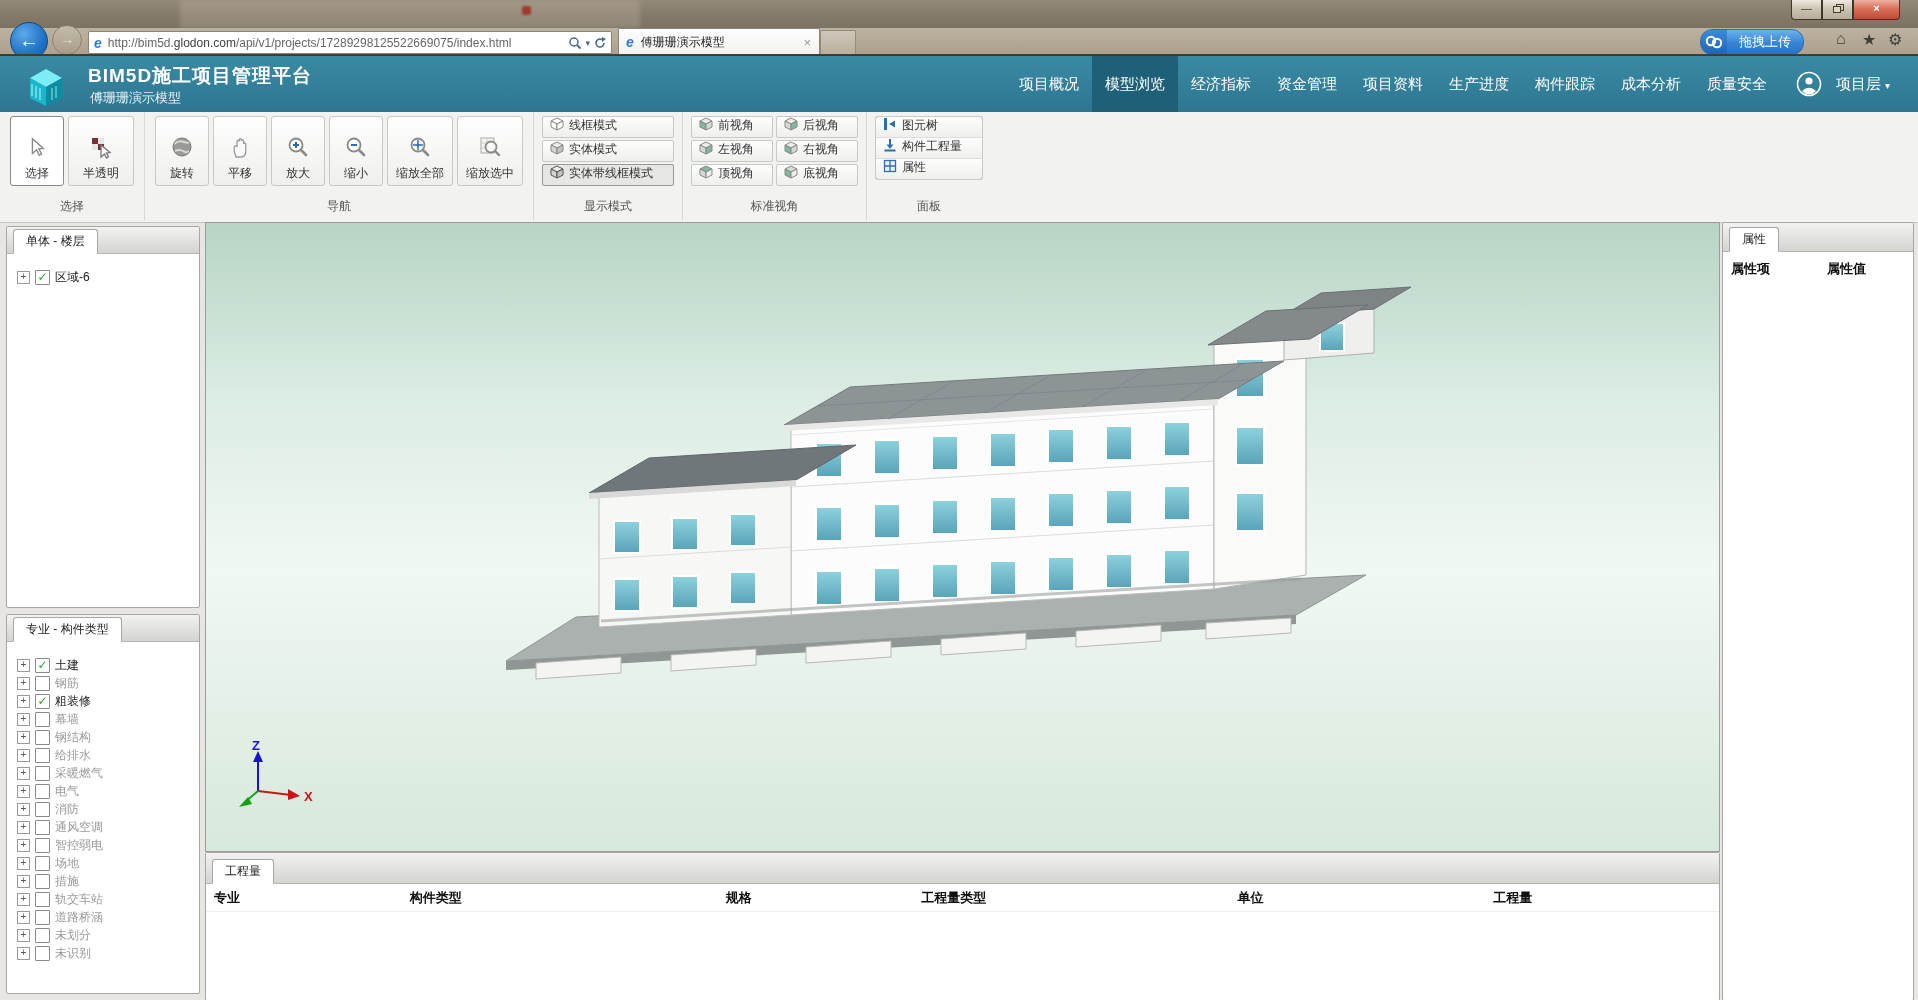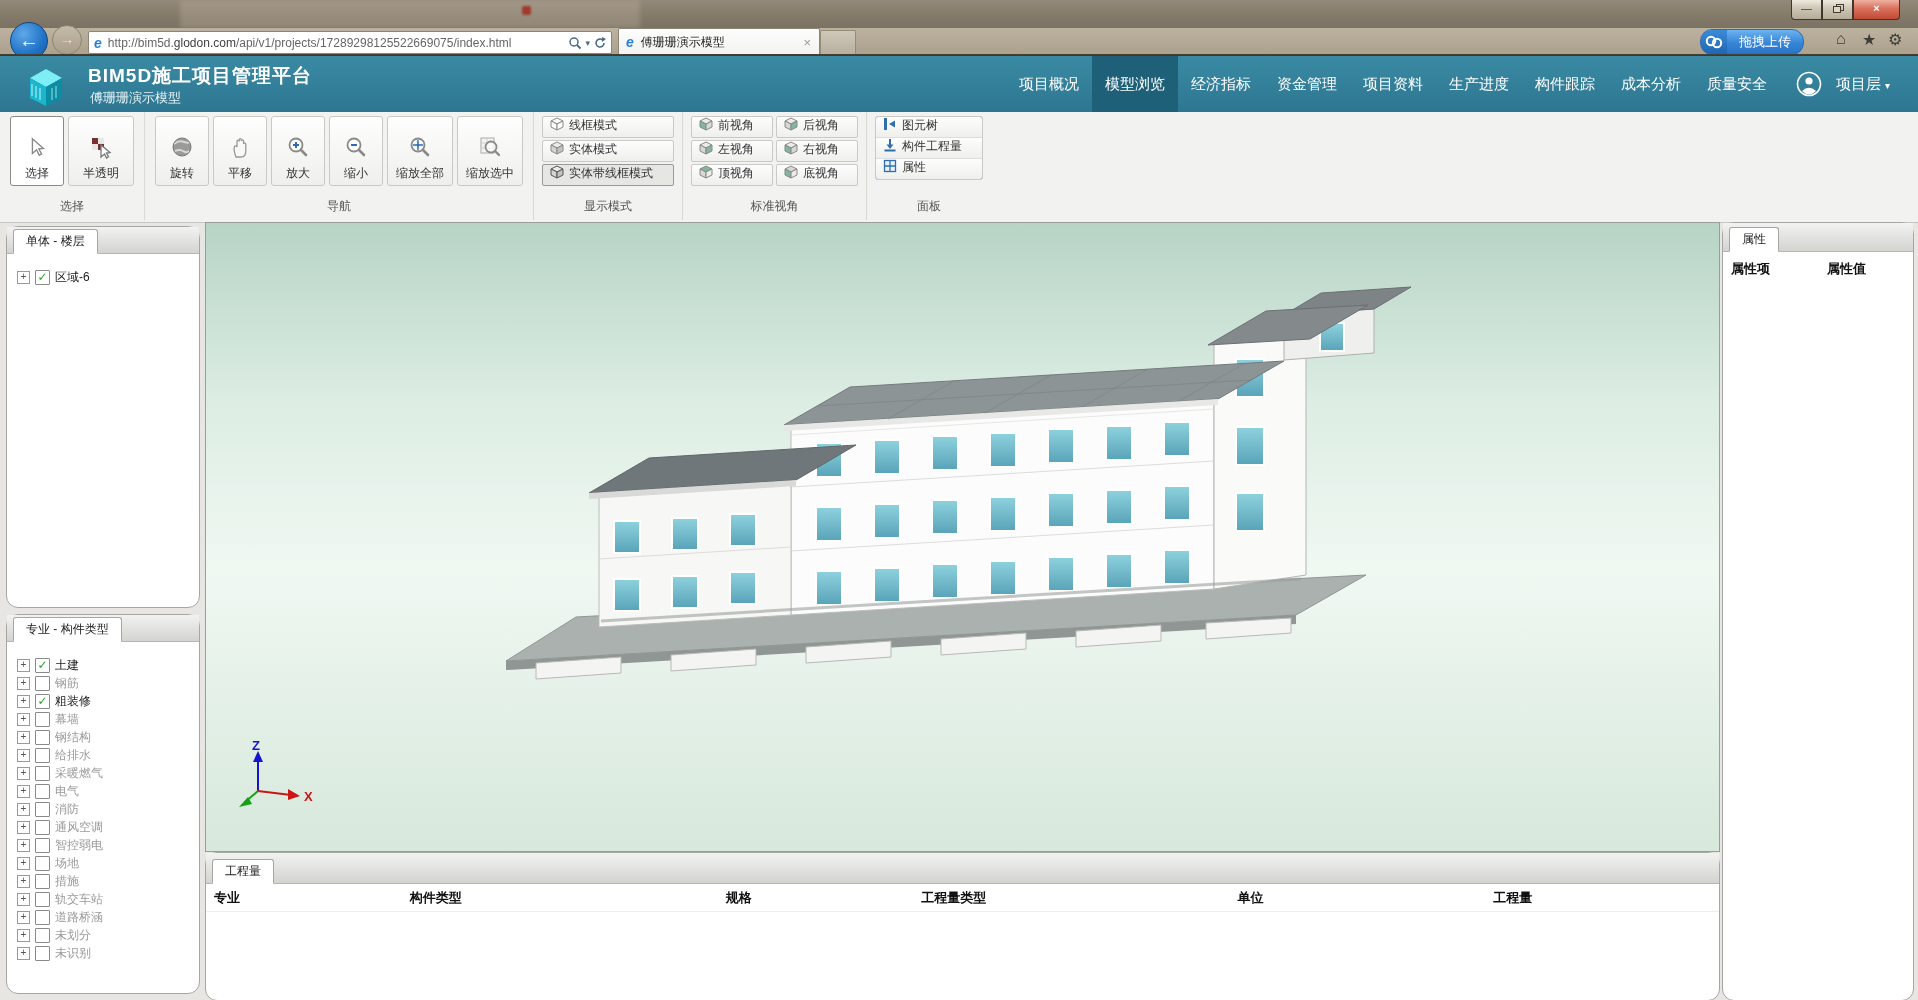--- a/index.html
+++ b/index.html
@@ -75,21 +75,21 @@
   .bigbtn .bicon{height:36px;display:flex;align-items:center;justify-content:center;}
   .stack{display:flex;flex-direction:column;gap:2px;}
   .stackbtn{display:flex;align-items:flex-start;gap:5px;height:20px;padding:0 7px;border:1px solid #c9c9c6;
     border-radius:2px;background:linear-gradient(180deg,#fdfdfd,#efefec);font-size:12px;color:#333;white-space:nowrap;}
   .stackbtn.active{background:#e6e6e3;border-color:#999;}
   .viewcols{display:flex;gap:3px;}
   .panelstack{border:1px solid #c9c9c6;border-radius:3px;background:#3b82f6;overflow:hidden;}
   .panelstack .stackbtn{border:none;border-radius:0;}
   .panelstack .stackbtn + .stackbtn{border-top:1px solid #ddd;}
   
-  .sidepanel{background:#fff;border:1px solid #a6a6a4;border-radius:12px;position:absolute;}
+  .sidepanel{background:#fff;border:1px solid #a6a6a4;border-radius:2px;position:absolute;}
   .tabstrip{height:26px;background:linear-gradient(180deg,#f2f2f1,#d3d3d0);border-bottom:1px solid #b5b5b2;
     display:flex;align-items:flex-end;}
   .ptab{background:#fff;border:1px solid #a6a6a4;border-bottom:1px solid #fff;border-radius:3px 3px 0 0;
     margin:0 0 -1px 6px;padding:3px 12px;font-size:12px;color:#222;}
   #panel-floors{left:6px;top:226px;width:192px;height:380px;}
   #panel-types{left:6px;top:614px;width:192px;height:378px;}
   .treebody{padding:14px 0 0 10px;position:relative;}
   .tree-item{display:flex;align-items:center;gap:5px;height:18px;font-size:12px;color:#9a9a9a;}
   .tree-item.checked{color:#222;}
   .expander{width:11px;height:11px;border:1px solid #9a9a98;background:#fff;font-size:10px;line-height:9px;

